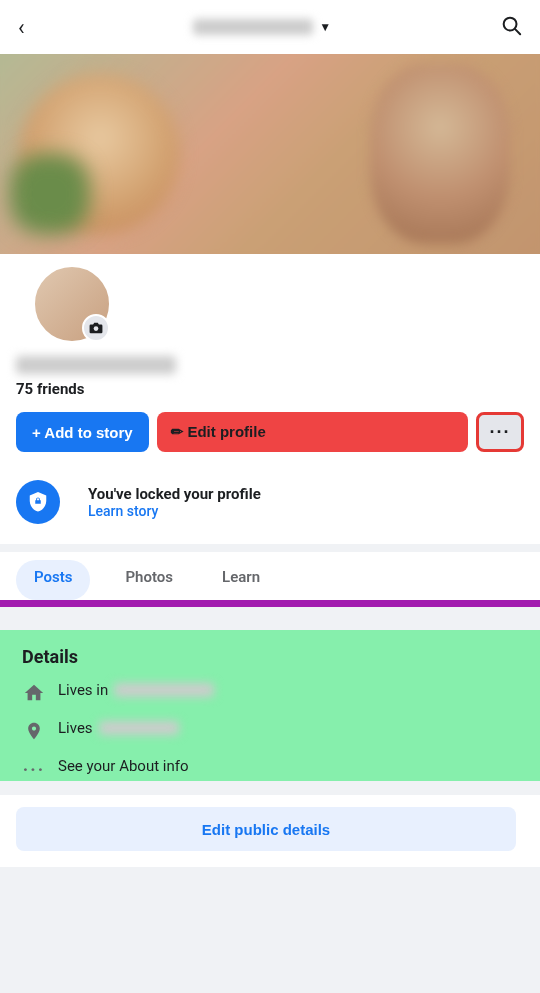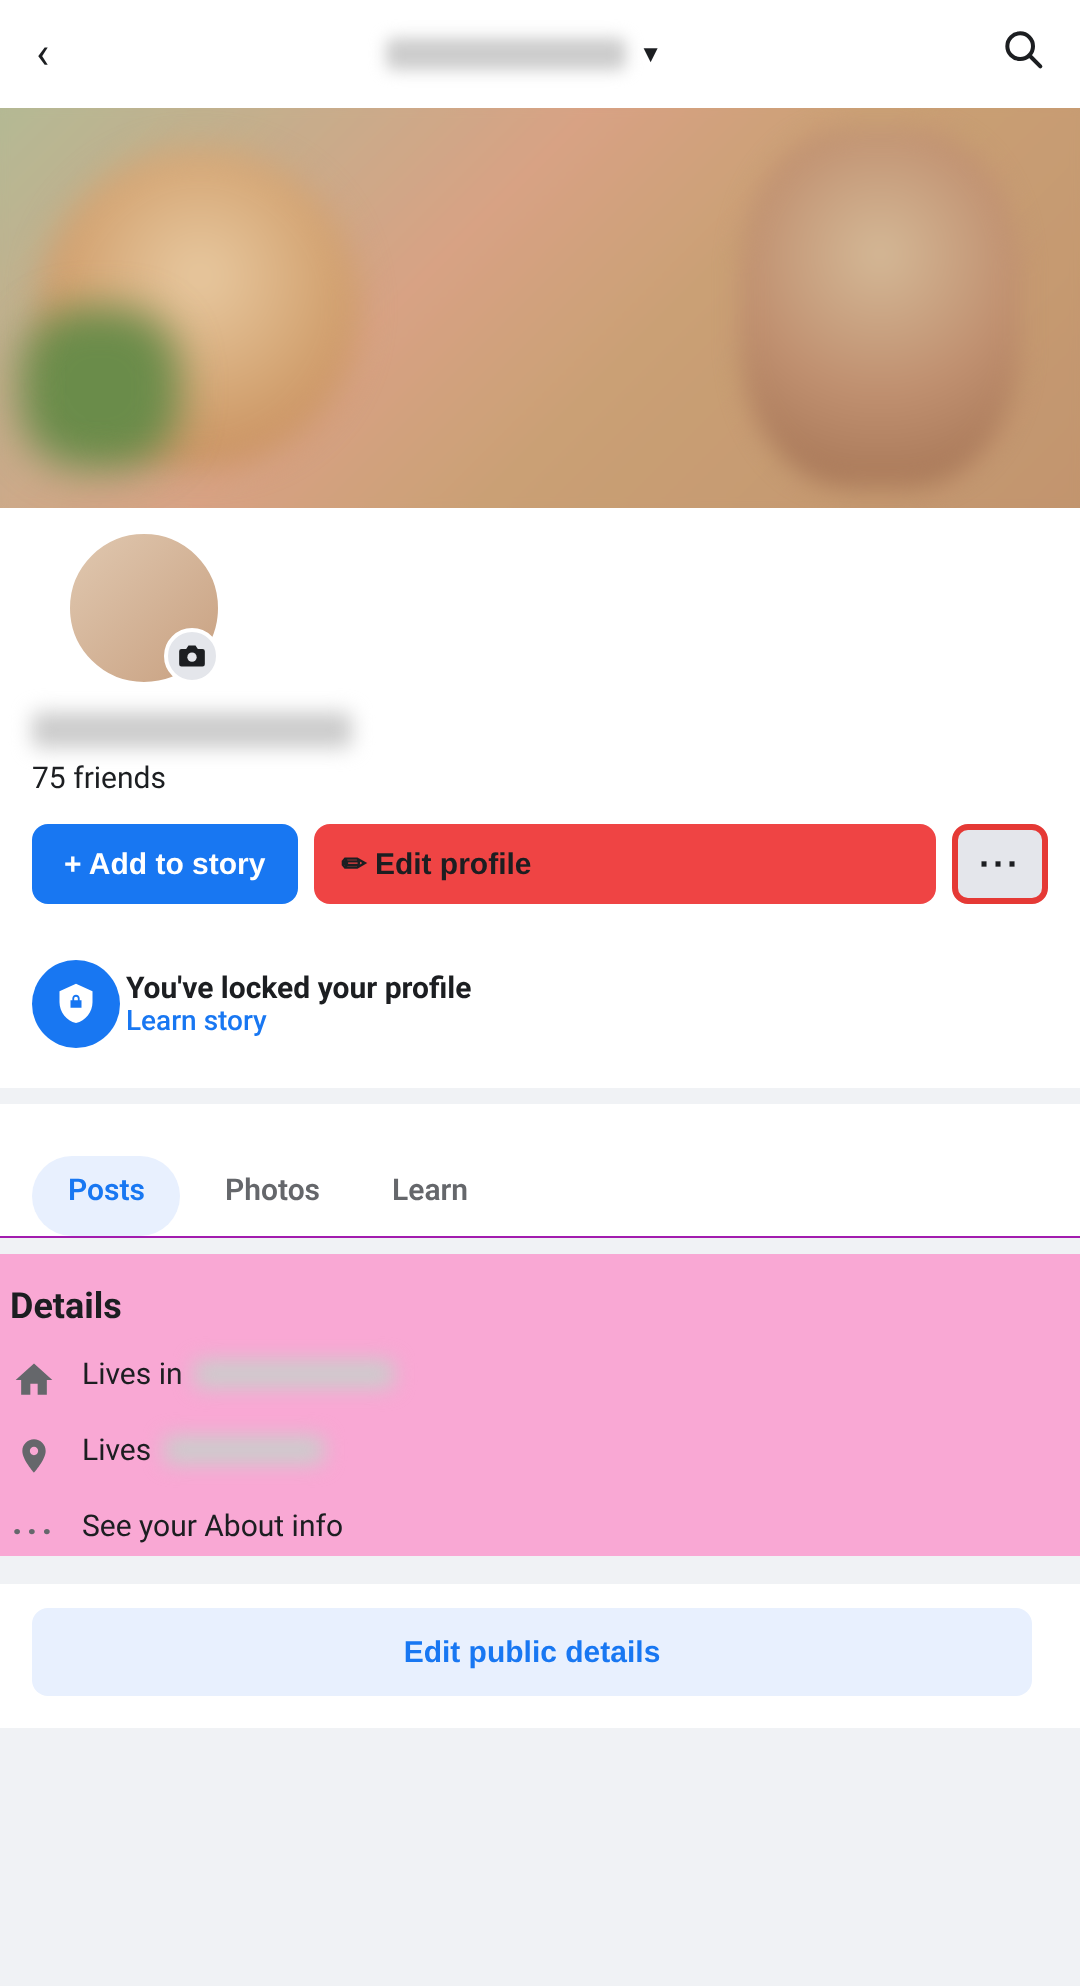--- a/index.html
+++ b/index.html
@@ -144,21 +144,21 @@
       filter: blur(5px);
       margin-bottom: 6px;
       margin-top: 4px;
     }
     .friends-count {
       font-size: 15px;
       color: #65676b;
       margin-bottom: 14px;
     }
     .friends-count span {
-      font-weight: 400;
+      font-weight: 700;
       color: #1c1e21;
     }
 
     
     .action-buttons {
       display: flex;
       gap: 8px;
       align-items: center;
       margin-bottom: 16px;
     }
@@ -208,21 +208,21 @@
       align-items: center;
       justify-content: center;
       cursor: pointer;
       letter-spacing: 1px;
     }
 
     
     .locked-banner {
       display: flex;
       align-items: center;
-      gap: 3px;
+      gap: 28px;
       padding: 12px 0 4px 0;
     }
     .locked-icon-circle {
       width: 44px;
       height: 44px;
       border-radius: 50%;
       background: #1877f2;
       display: flex;
       align-items: center;
       justify-content: center;
@@ -253,24 +253,24 @@
     .divider {
       height: 8px;
       background: #f0f2f5;
       border: none;
       margin: 0;
     }
 
     
     .tabs-section {
       background: #fff;
-      padding: 22px 16px 0 16px;
-      display: flex;
-      gap: 0;
-      border-bottom: 1px solid #a21caf;
+      padding: 4px 16px 0 16px;
+      display: flex;
+      gap: 13px;
+      border-bottom: 7px solid #a21caf;
     }
     .tab-item {
       padding: 12px 18px;
       font-size: 15px;
       font-weight: 600;
       color: #65676b;
       cursor: pointer;
       border-bottom: 3px solid transparent;
       margin-bottom: -1px;
     }
@@ -279,23 +279,23 @@
       border-bottom: 3px solid #1877f2;
       background: #e8f0fe;
       border-radius: 20px;
       border-bottom: none;
       padding: 8px 18px;
       margin: 4px 4px 0 0;
     }
 
     
     .details-section {
-      background: #f9a8d4;
-      margin-top: 8px;
-      padding: 16px 16px 0 5px;
+      background: #86efac;
+      margin-top: 23px;
+      padding: 16px 16px 0 22px;
     }
     .details-title {
       font-size: 18px;
       font-weight: 700;
       color: #1c1e21;
       margin-bottom: 14px;
     }
     .detail-item {
       display: flex;
       align-items: flex-start;

